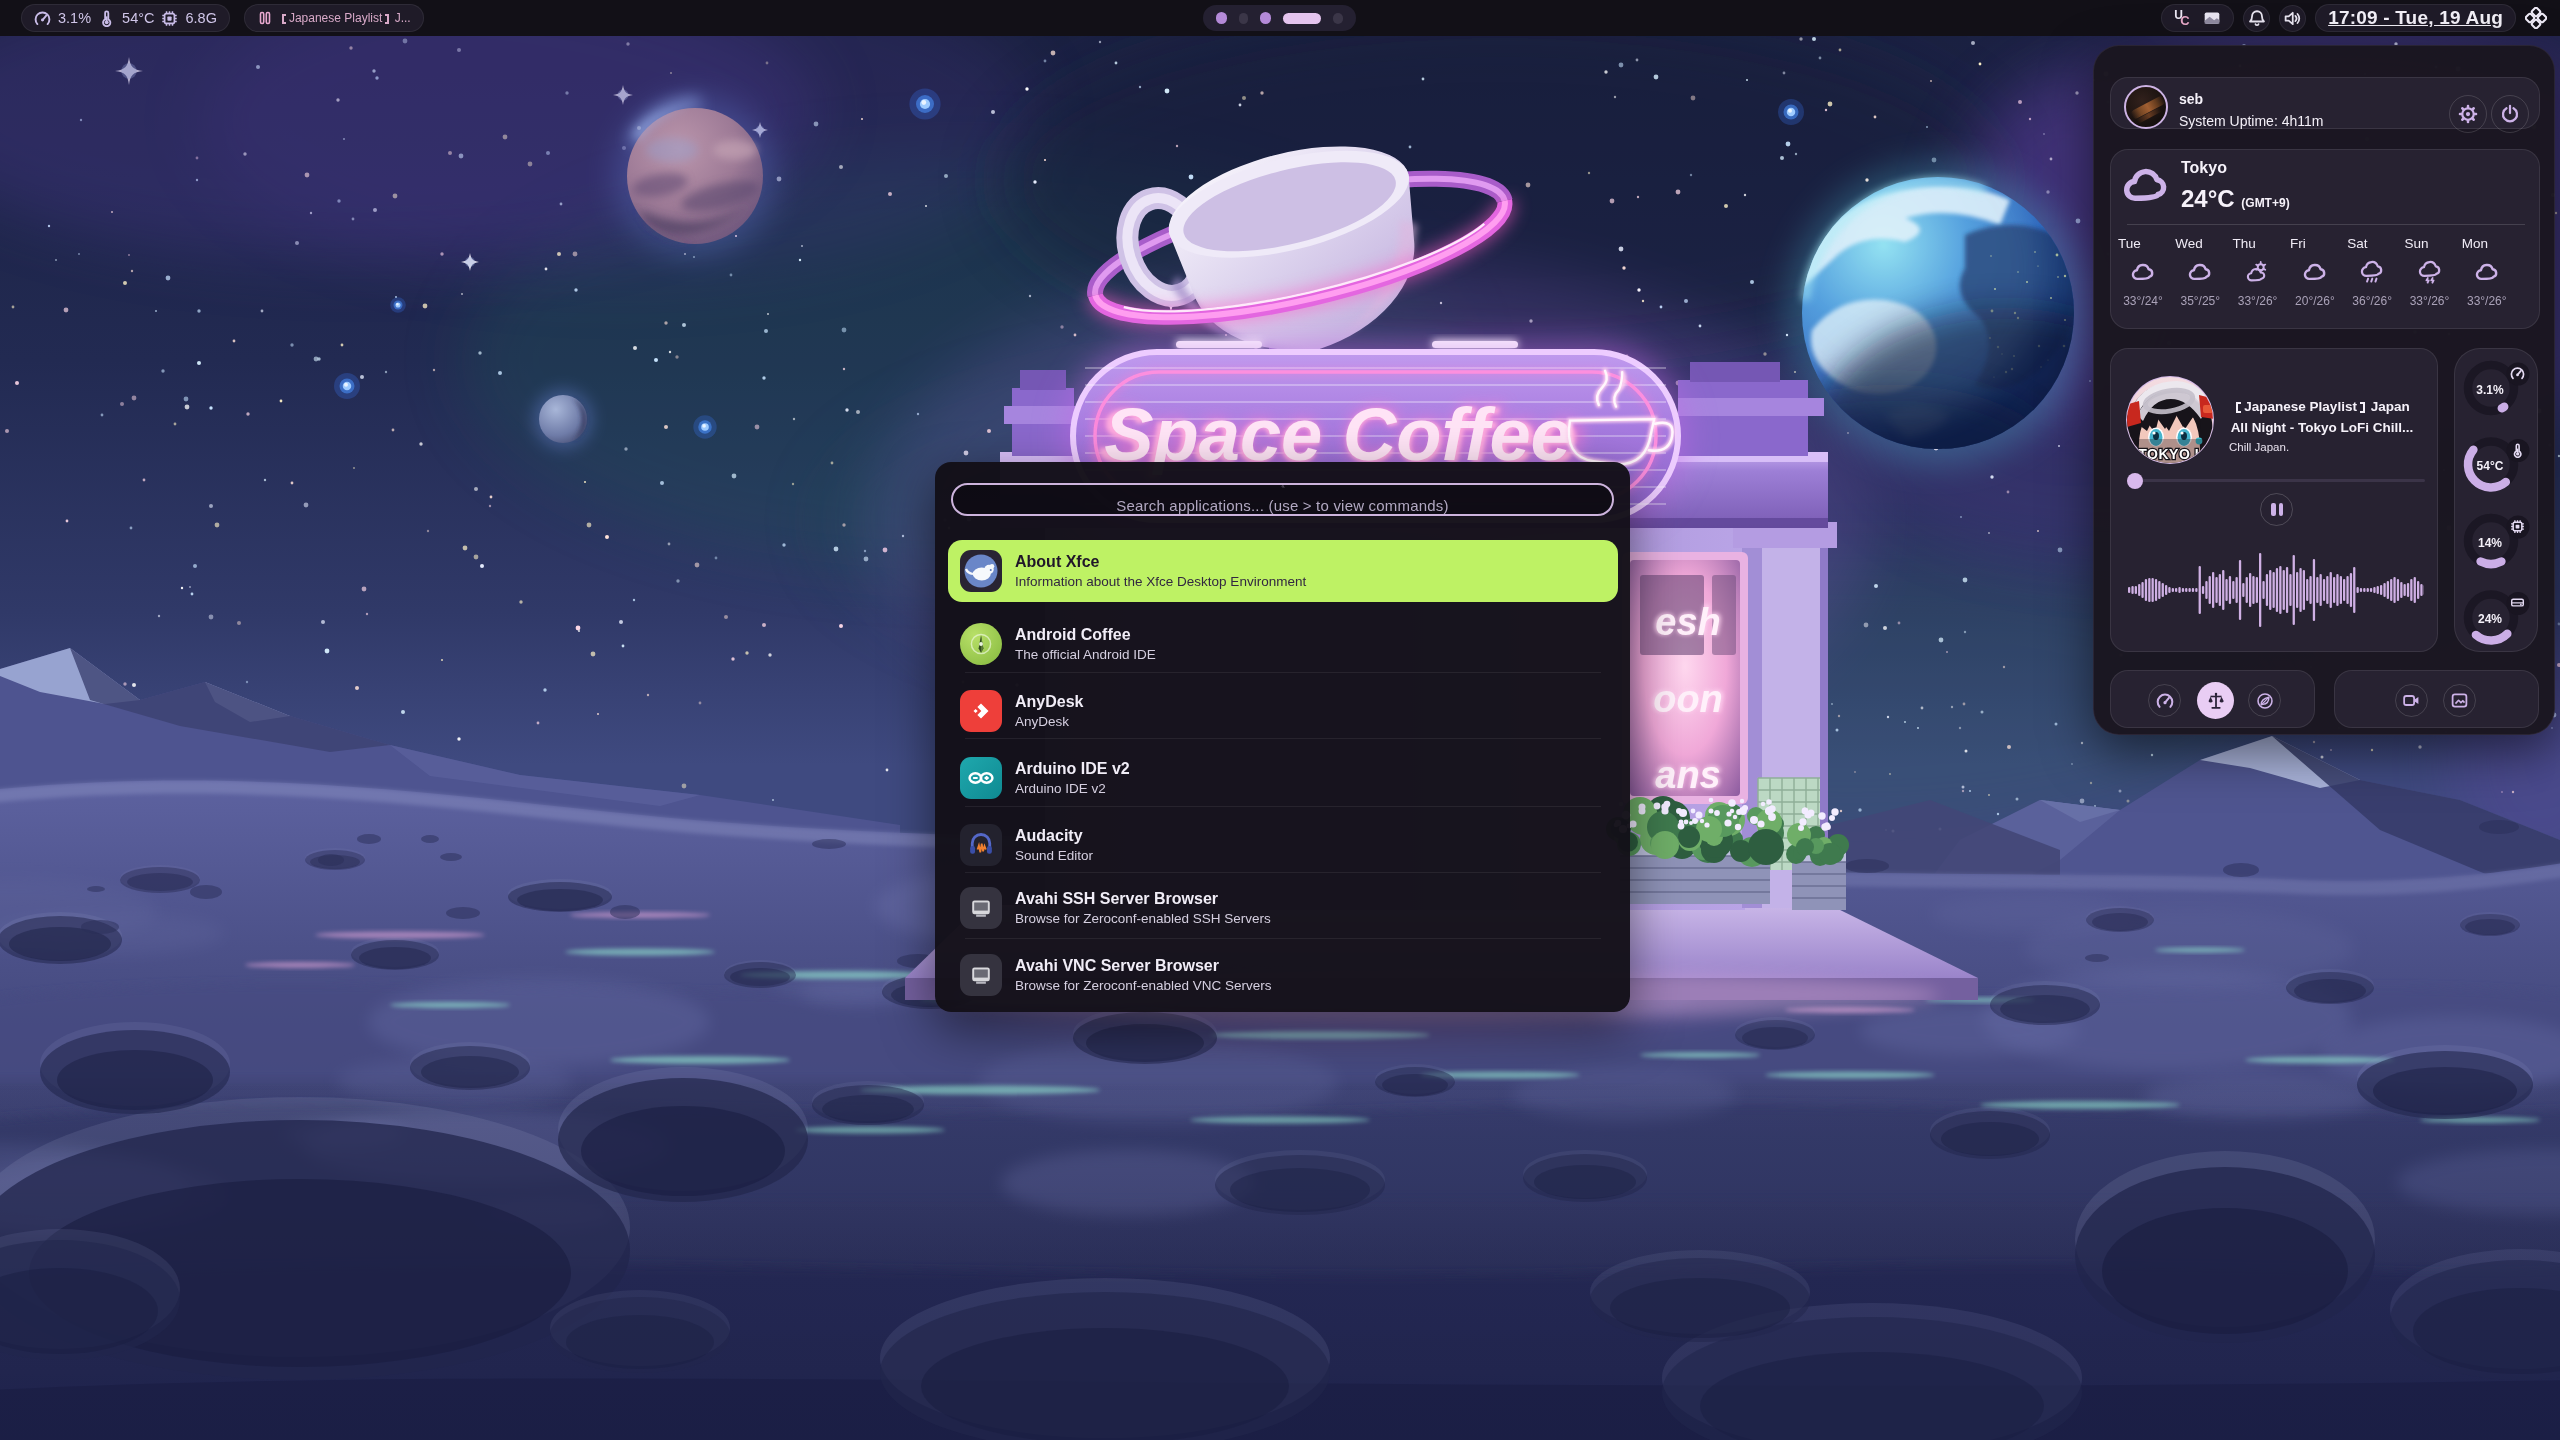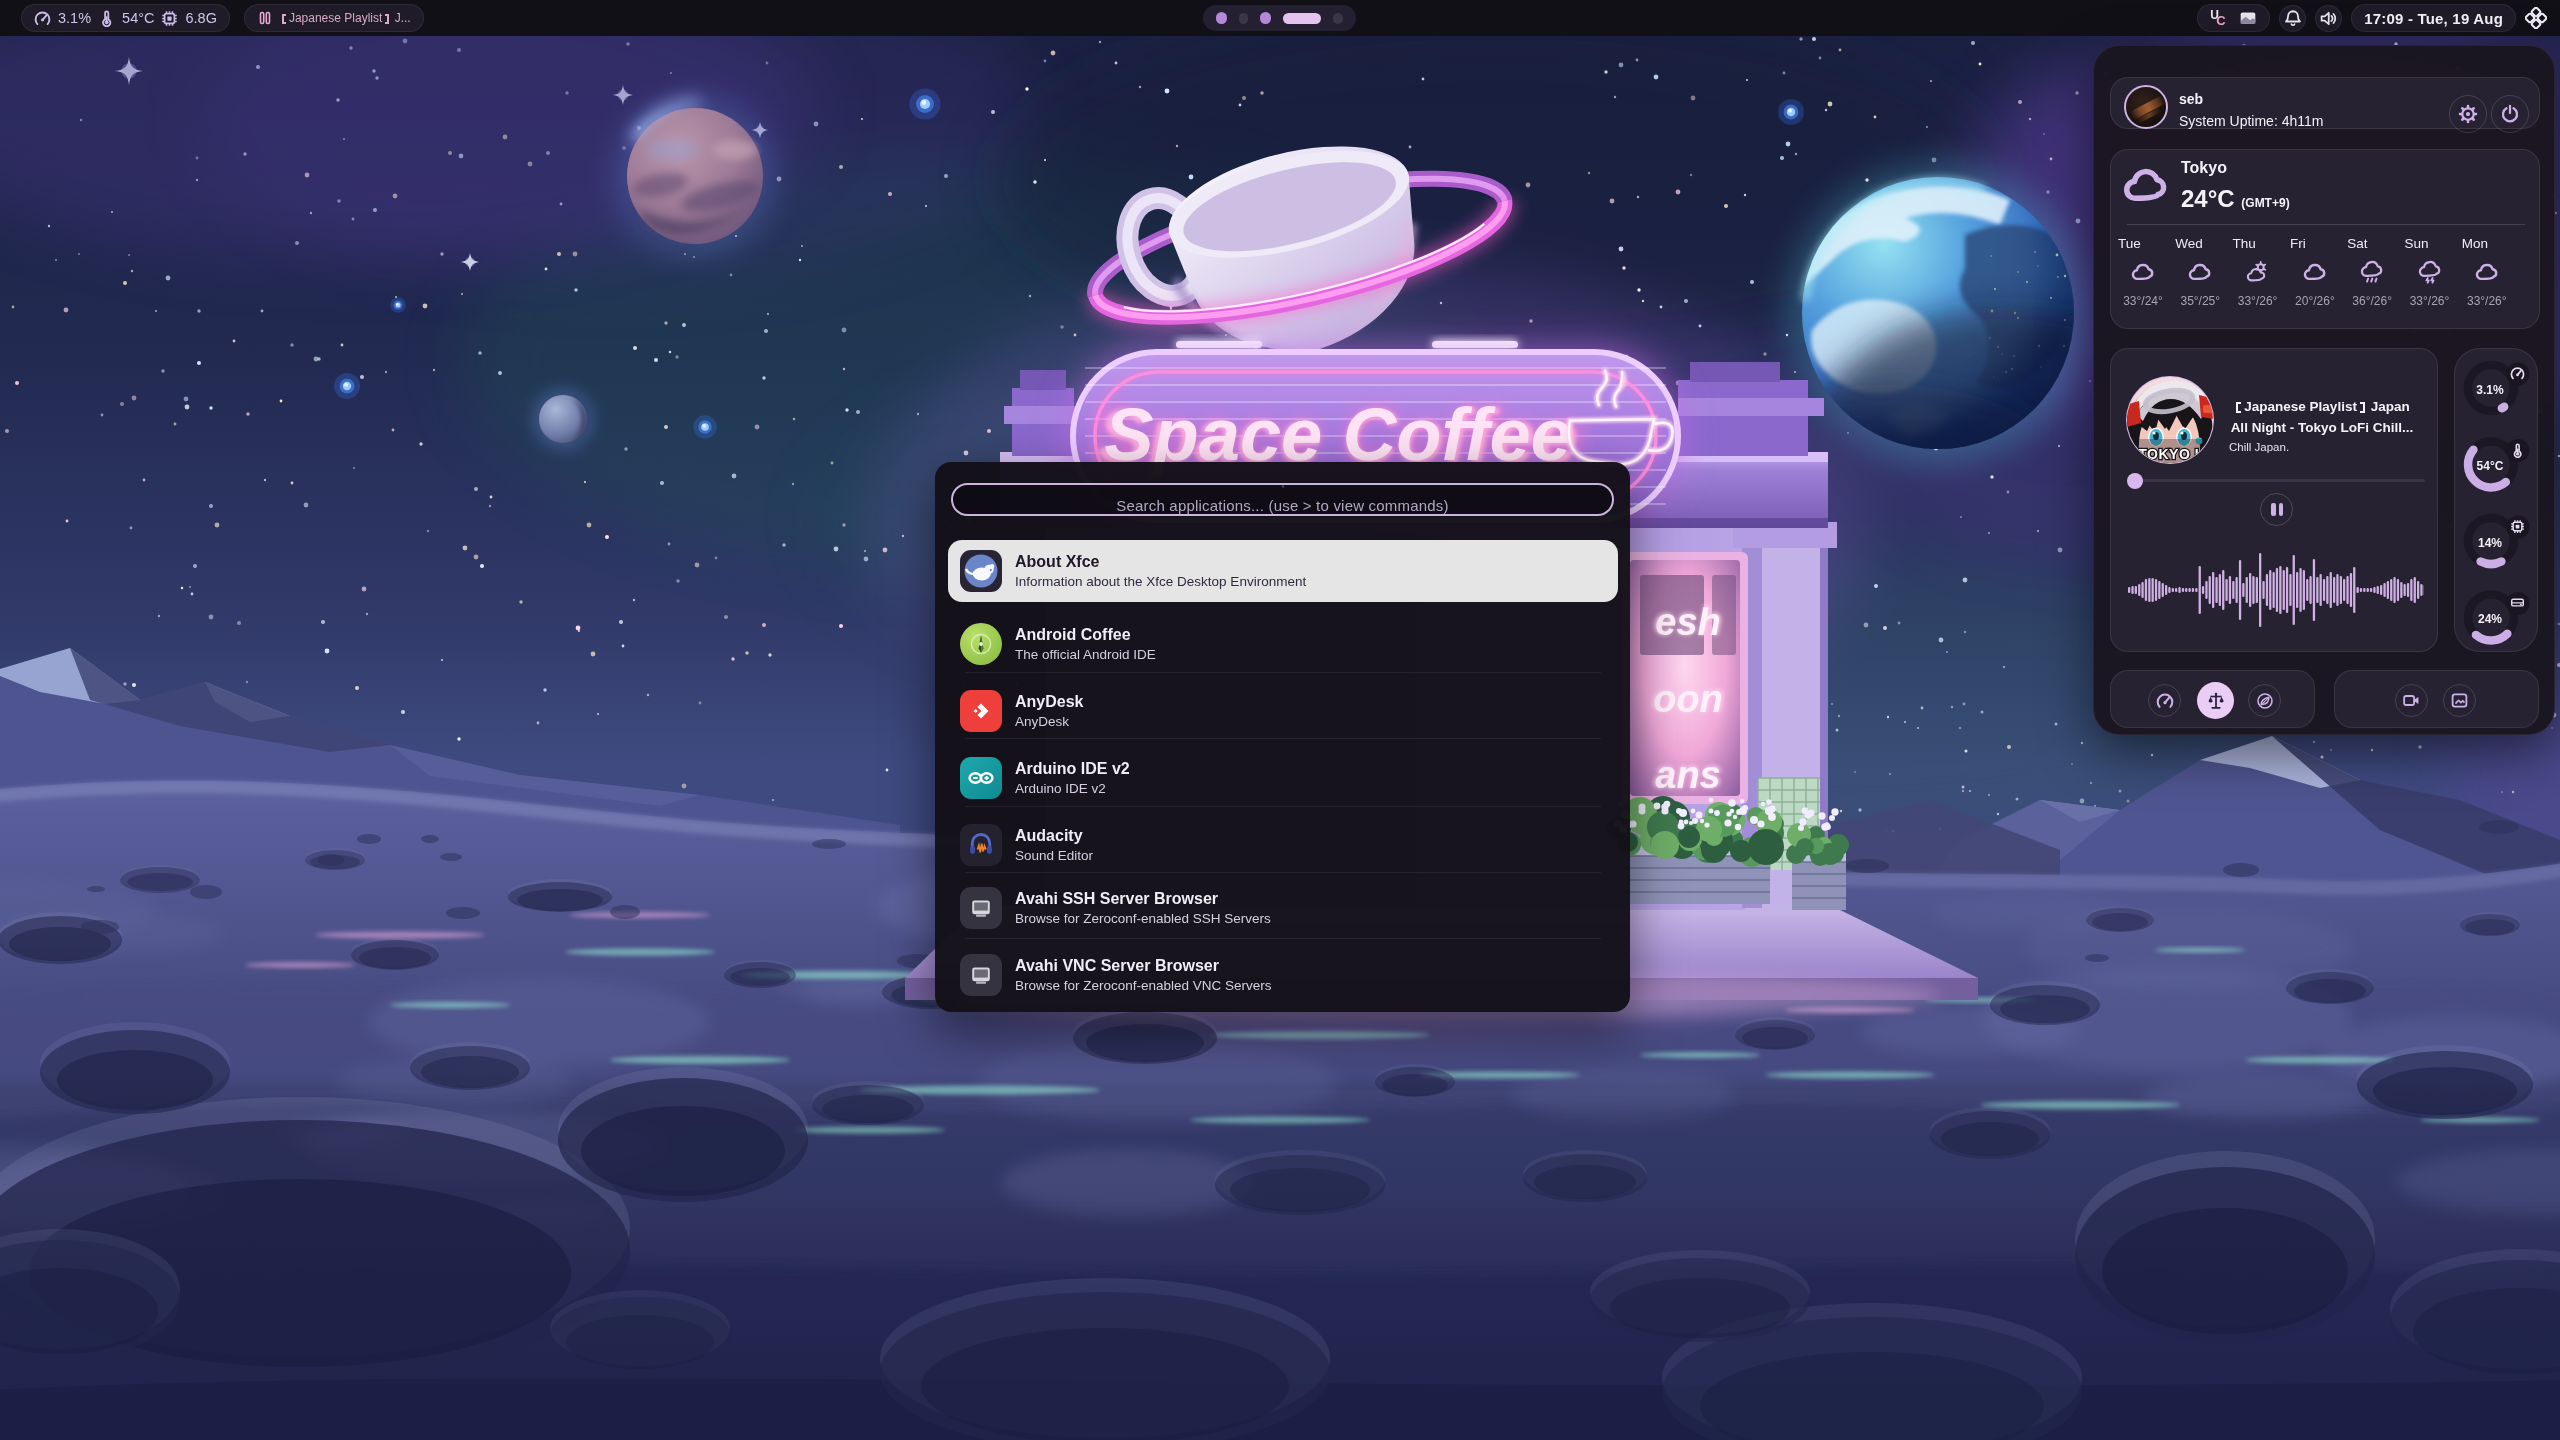--- a/index.html
+++ b/index.html
@@ -5,21 +5,21 @@
 #wall{position:absolute;left:0;top:0;}
 
 #topbar{position:absolute;left:0;top:0;width:2560px;height:36px;background:#121017;display:flex;align-items:center;}
 .pill{height:28px;border-radius:14px;background:#1f1b28;border:1px solid rgba(255,255,255,0.07);display:flex;align-items:center;color:#cfc5e8;font-size:14.5px;gap:7px;padding:0 12px;}
 .pill svg{flex:0 0 auto;}
 
 #launcher{position:absolute;left:935px;top:462px;width:695px;height:550px;background:rgba(19,16,24,0.97);border-radius:16px;box-shadow:0 18px 50px rgba(0,0,0,0.5);}
 #searchbox{position:absolute;left:16px;top:21px;width:663px;height:33px;border:2px solid #cdb4dd;border-radius:17px;background:rgba(10,8,14,0.55);display:flex;align-items:center;padding:0 12px;gap:9px;flex-direction:column;}
 #searchbox span{color:#b2a8c2;font-size:15px;letter-spacing:0.2px;}
 .item{position:absolute;left:13px;width:670px;height:62px;display:flex;align-items:center;padding:0 12px;gap:13px;}
-.item.sel{background:#e5e5e5;border-radius:14px;}
+.item.sel{background:#bef264;border-radius:14px;}
 .appicon{width:42px;height:42px;border-radius:11px;flex:0 0 auto;display:flex;align-items:center;justify-content:center;}
 .it-t{font-size:16px;font-weight:bold;color:#f1edf7;line-height:1.35;}
 .it-s{font-size:13.5px;color:#d5cfe0;line-height:1.3;}
 .sel .it-t{color:#201729;}
 .sel .it-s{color:#322840;}
 .isep{position:absolute;left:30px;width:636px;height:1px;background:rgba(255,255,255,0.07);}
 
 #sidebar{position:absolute;left:2093px;top:45px;width:462px;height:690px;background:rgba(26,22,33,0.985);border-radius:26px;border:1px solid rgba(160,140,190,0.12);box-shadow:0 18px 50px rgba(0,0,0,0.5);}
 .card{position:absolute;background:#272231;border:1.5px solid rgba(255,255,255,0.09);border-radius:18px;}
 .gbtn{position:absolute;border-radius:50%;border:1.5px solid rgba(255,255,255,0.14);display:flex;align-items:center;justify-content:center;}
@@ -1355,21 +1355,21 @@
           <path d="M 8 2 a 4.4 4.4 0 0 1 4.4 4.4 c 0 3 1.2 4.1 1.8 4.7 H 1.8 c 0.6 -0.6 1.8 -1.7 1.8 -4.7 A 4.4 4.4 0 0 1 8 2 Z" fill="none" stroke="#e8e4f0" stroke-width="1.6" stroke-linejoin="round"></path>
           <path d="M 6.6 13.4 a 1.5 1.5 0 0 0 2.8 0" fill="none" stroke="#e8e4f0" stroke-width="1.5" stroke-linecap="round"></path>
         </svg>
       </div>
       <div style="width:27px;height:27px;border-radius:50%;background:#1f1b28;border:1px solid rgba(255,255,255,0.07);display:flex;align-items:center;justify-content:center;">
         <svg width="19" height="19" viewBox="0 0 16 16" style="">
           <path d="M 2.2 6.2 H 4.8 L 8.2 3.2 V 12.8 L 4.8 9.8 H 2.2 Z" fill="none" stroke="#e8e4f0" stroke-width="1.5" stroke-linejoin="round"></path>
           <path d="M 10.4 5.8 a 3.2 3.2 0 0 1 0 4.4 M 12.2 4.2 a 5.6 5.6 0 0 1 0 7.6" fill="none" stroke="#e8e4f0" stroke-width="1.5" stroke-linecap="round"></path>
         </svg>
       </div>
-      <div class="pill" style="font-size:15px;color:#f3f0f8;font-weight:bold;letter-spacing:0.2px;">17:09 - Tue, 19 Aug</div>
+      <div class="pill" style="font-size:19px;color:#f3f0f8;font-weight:bold;letter-spacing:0.2px;text-decoration:underline;">17:09 - Tue, 19 Aug</div>
       <svg width="22" height="22" viewBox="0 0 16 16" style="">
         <rect x="5.5" y="1.1" width="5" height="5" rx="1.2" transform="rotate(45 8 3.6)" fill="none" stroke="#f0ecf8" stroke-width="1.5"></rect>
         <rect x="9.9" y="5.5" width="5" height="5" rx="1.2" transform="rotate(45 12.4 8)" fill="none" stroke="#f0ecf8" stroke-width="1.5"></rect>
         <rect x="5.5" y="9.9" width="5" height="5" rx="1.2" transform="rotate(45 8 12.4)" fill="none" stroke="#f0ecf8" stroke-width="1.5"></rect>
         <rect x="1.1" y="5.5" width="5" height="5" rx="1.2" transform="rotate(45 3.6 8)" fill="none" stroke="#f0ecf8" stroke-width="1.5"></rect>
       </svg>
     </div>
   </div>
 <div id="launcher">
     <div id="searchbox">

